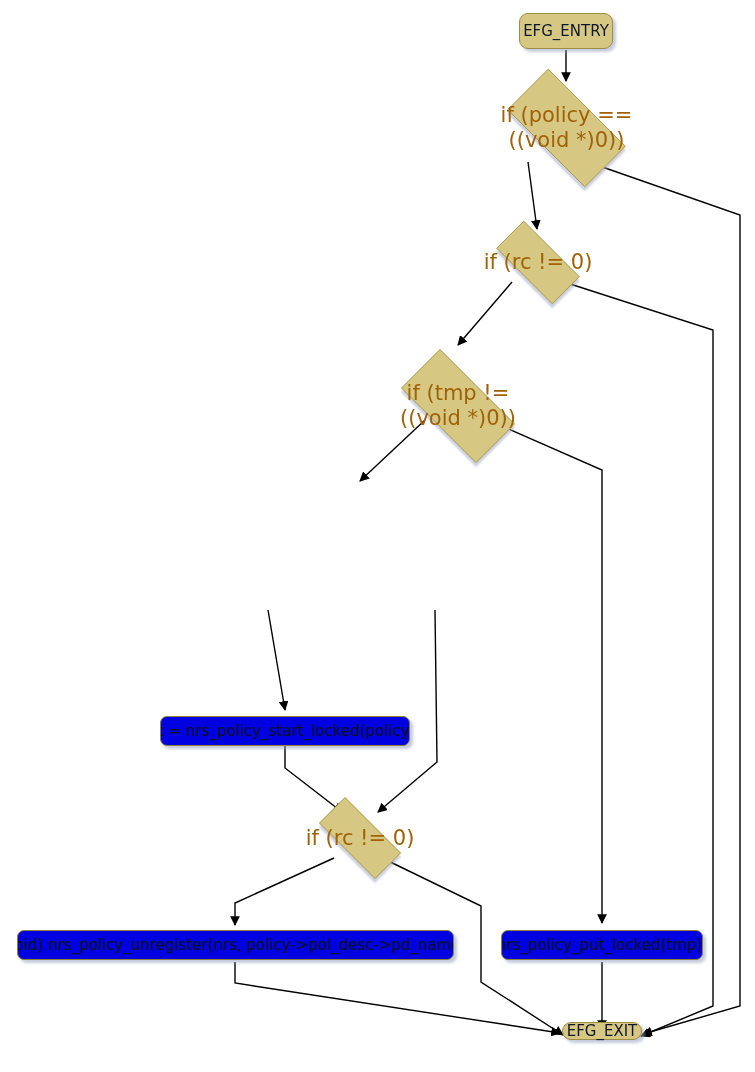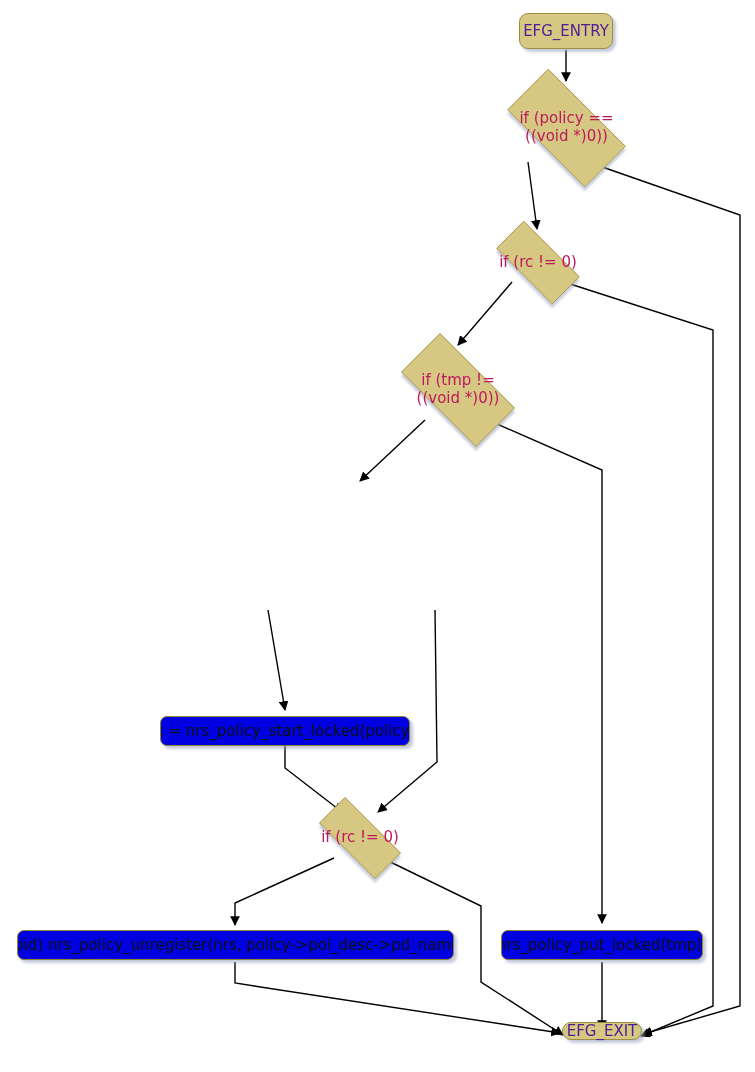--- a/index.html
+++ b/index.html
@@ -30,21 +30,21 @@
   }
   
   .terminal {
     background: #D6C883;
     border: 1px solid #9d8e44;
     border-radius: 9px;
     box-shadow: 3px 3px 3px rgba(150,160,190,0.55);
     display: flex;
     align-items: center;
     justify-content: center;
-    color: #4c1d95;
+    color: #0f172a;
     font-size: 15px;
     white-space: nowrap;
   }
   
   .decision {
     display: flex;
     align-items: center;
     justify-content: center;
   }
   .decision .dshape {
@@ -55,22 +55,22 @@
     background: #D6C883;
     border: 1px solid #9d8e44;
     box-sizing: border-box;
     transform: rotate(45deg) scale(0.7071);
     box-shadow: 4px 4px 3px rgba(150,160,190,0.5);
   }
   .decision .dlabel {
     position: relative;
     z-index: 2;
     text-align: center;
-    color: #be185d;
-    font-size: 15px;
+    color: #a16207;
+    font-size: 21px;
     line-height: 1.18;
     white-space: pre;
     pointer-events: none;
   }
   
   .process {
     background: #0000E0;
     border: 1px solid #8d8430;
     border-radius: 7px;
     box-shadow: 3px 3px 3px rgba(150,160,190,0.55);
@@ -132,21 +132,21 @@
     <span class="dshape"></span>
     <span class="dlabel">if (policy ==
 ((void *)0))</span>
   </div>
 
   <div class="node decision" style="left:482px; top:235px; width:112px; height:55px;">
     <span class="dshape"></span>
     <span class="dlabel">if (rc != 0)</span>
   </div>
 
-  <div class="node decision" style="left:383px; top:351px; width:150px; height:78px;">
+  <div class="node decision" style="left:383px; top:367px; width:150px; height:78px;">
     <span class="dshape"></span>
     <span class="dlabel">if (tmp !=
 ((void *)0))</span>
   </div>
 
 
   <div class="node process" style="left:160px; top:716px; width:250px; height:30px;">
     <span>rc = nrs_policy_start_locked(policy);</span>
   </div>
 

